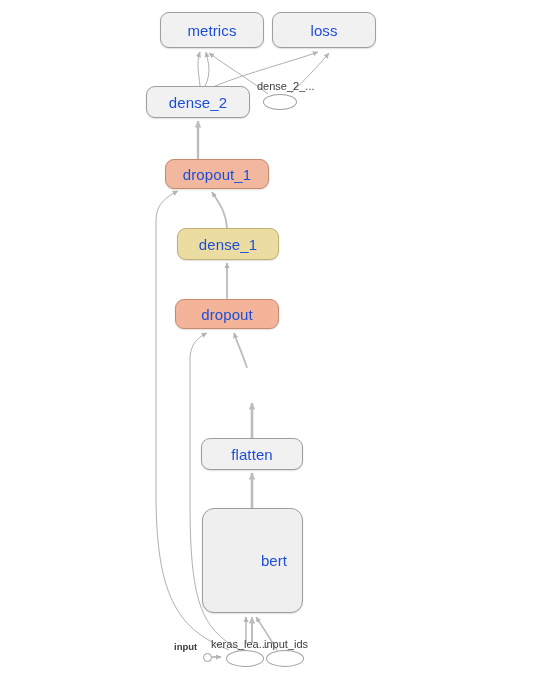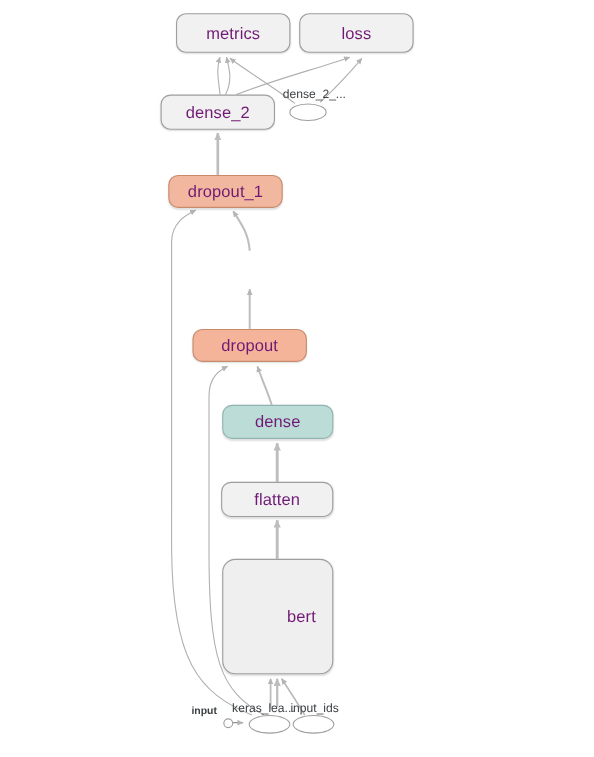--- a/index.html
+++ b/index.html
@@ -32,21 +32,21 @@
   }
   .node {
     position: absolute;
     box-sizing: border-box;
     display: flex;
     align-items: center;
     justify-content: center;
     border: 1.3px solid #9e9e9e;
     border-radius: 9px;
     background: #f1f1f1;
-    color: #701a75;
+    color: #1d4ed8;
     font-size: 15px;
     letter-spacing: 0.1px;
     box-shadow: 0 1px 1.5px rgba(0,0,0,0.13);
     user-select: none;
   }
   .node.big {
     border-radius: 12px;
   }
   .node-label {
     white-space: nowrap;
@@ -132,32 +132,32 @@
   </div>
 
   <div class="node" style="left:272px; top:12px; width:104px; height:36px; background:#f1f1f1; border-color:#9e9e9e;">
     <span class="node-label">loss</span>
   </div>
 
   <div class="node" style="left:146px; top:86px; width:104px; height:32px; background:#f1f1f1; border-color:#9e9e9e;">
     <span class="node-label">dense_2</span>
   </div>
 
-  <div class="node" style="left:153px; top:159px; width:104px; height:30px; background:#f1b89f; border-color:#c98a6c;">
+  <div class="node" style="left:165px; top:159px; width:104px; height:30px; background:#f1b89f; border-color:#c98a6c;">
     <span class="node-label">dropout_1</span>
   </div>
 
+  <div class="node" style="left:177px; top:228px; width:102px; height:32px; background:#ebdca2; border-color:#c2b173;">
+    <span class="node-label">dense_1</span>
+  </div>
 
   <div class="node" style="left:175px; top:299px; width:104px; height:30px; background:#f3b49a; border-color:#c98a6c;">
     <span class="node-label">dropout</span>
   </div>
 
-  <div class="node" style="left:202px; top:368px; width:101px; height:31px; background:#bcdcd8; border-color:#8fb5b0;">
-    <span class="node-label">dense</span>
-  </div>
 
   <div class="node" style="left:201px; top:438px; width:102px; height:32px; background:#f1f1f1; border-color:#9e9e9e;align-items:center;">
     <span class="node-label">flatten</span>
   </div>
 
   <div class="node big" style="left:202px; top:508px; width:101px; height:105px; background:#efefef; border-color:#9e9e9e;padding-left:43px;">
     <span class="node-label">bert</span>
   </div>
 
   <div class="ellipse-node" style="left:263px; top:94px; width:34px; height:16px;"></div>

